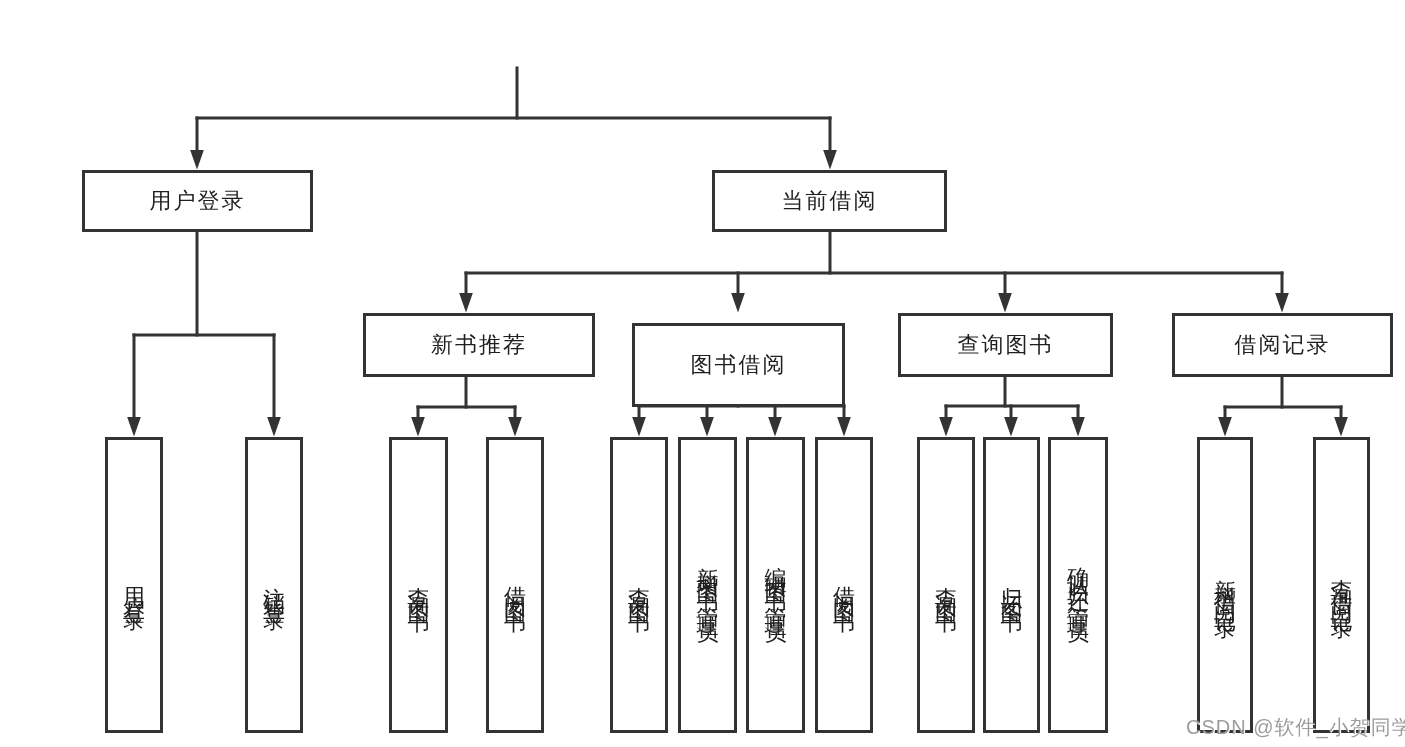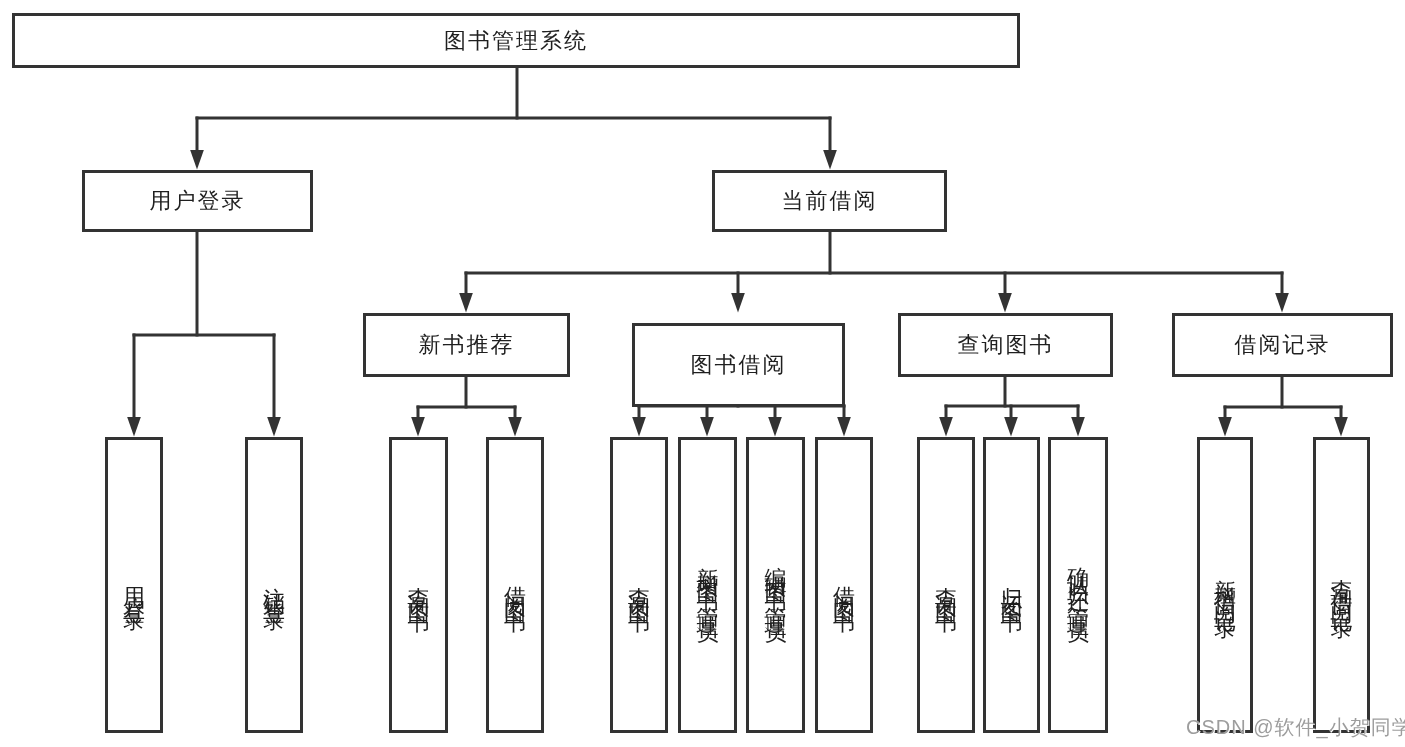--- a/index.html
+++ b/index.html
@@ -105,26 +105,25 @@
       <path d="M1011,406 V417" marker-end="url(#arrowhead)"></path>
       <path d="M1078,406 V417" marker-end="url(#arrowhead)"></path>
 
       <path d="M1282,377 V407"></path>
       <path d="M1225,407 H1341"></path>
       <path d="M1225,407 V417" marker-end="url(#arrowhead)"></path>
       <path d="M1341,407 V417" marker-end="url(#arrowhead)"></path>
     </g>
   </svg>
 
-  <div class="box h-box" style="left:12px; top:13px; width:1008px; height:55px;">图书管理系统</div>
 
   <div class="box h-box" style="left:82px; top:170px; width:231px; height:62px;">用户登录</div>
   <div class="box h-box" style="left:712px; top:170px; width:235px; height:62px;">当前借阅</div>
 
-  <div class="box h-box" style="left:363px; top:313px; width:207px; height:64px;">新书推荐</div>
+  <div class="box h-box" style="left:363px; top:313px; width:232px; height:64px;">新书推荐</div>
   <div class="box h-box" style="left:632px; top:323px; width:213px; height:84px;">图书借阅</div>
   <div class="box h-box" style="left:898px; top:313px; width:215px; height:64px;">查询图书</div>
   <div class="box h-box" style="left:1172px; top:313px; width:221px; height:64px;">借阅记录</div>
 
   <div class="box v-box" style="left:105px; width:58px;">用户登录</div>
   <div class="box v-box" style="left:245px; width:58px;">注销登录</div>
 
   <div class="box v-box" style="left:389px; width:59px;">查询图书</div>
   <div class="box v-box" style="left:486px; width:58px;">借阅图书</div>
 

